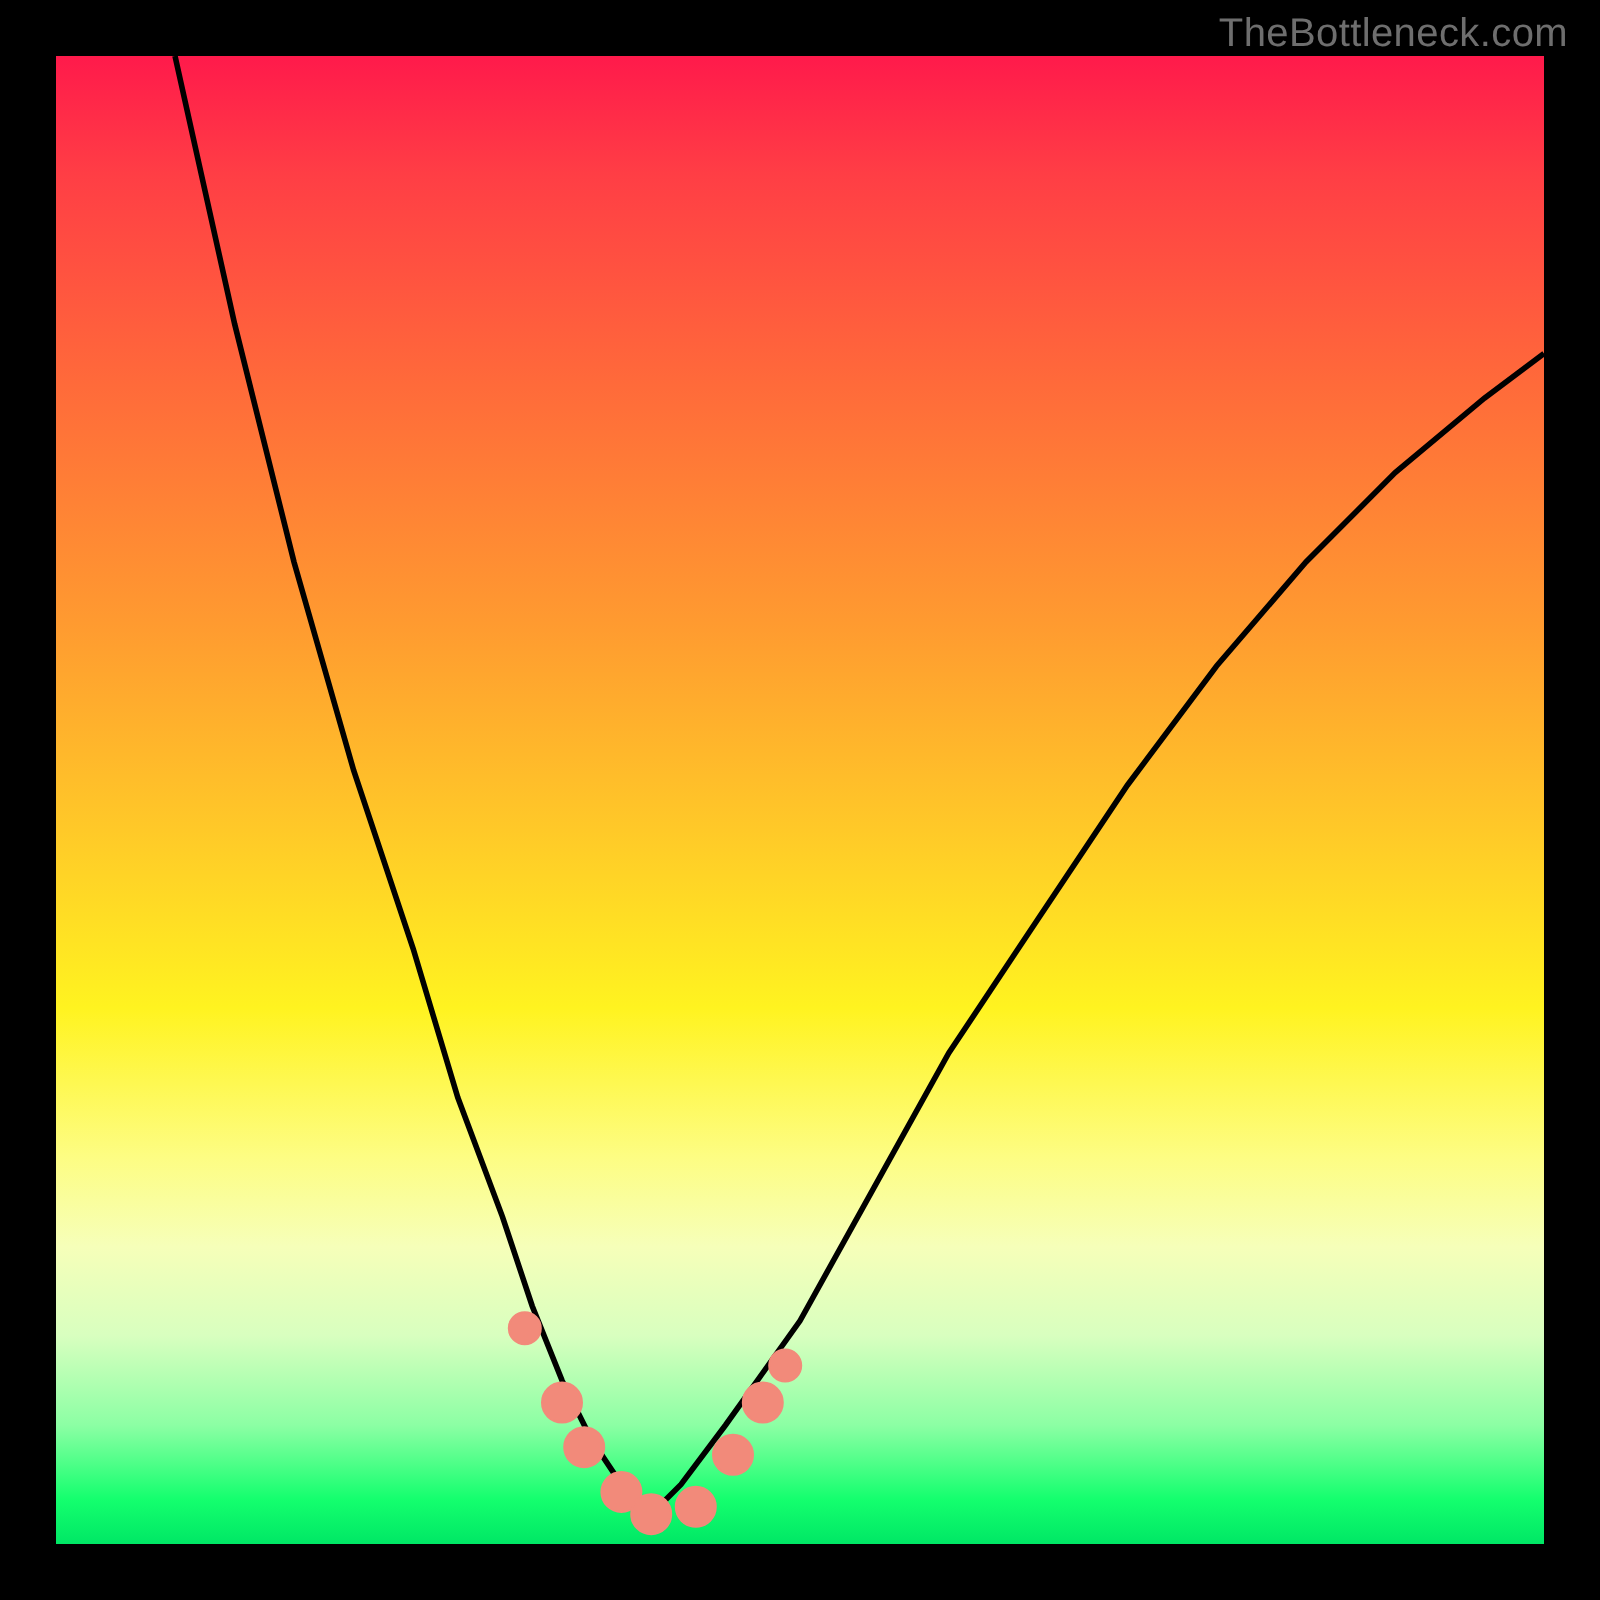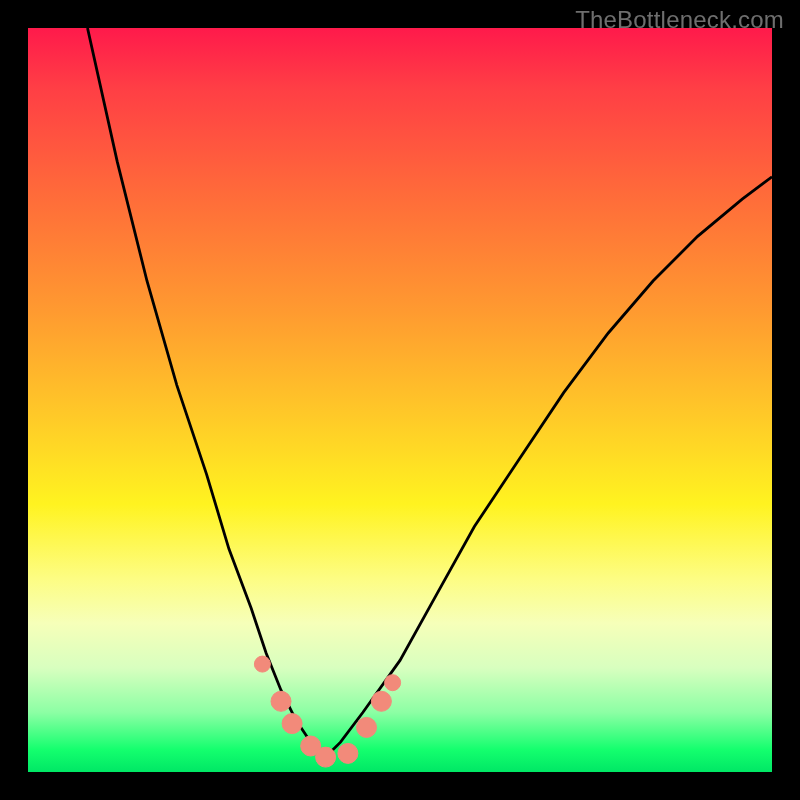--- a/index.html
+++ b/index.html
@@ -9,21 +9,21 @@
     height: 800px;
     background: #000;
     position: relative;
     font-family: Arial, sans-serif;
   }
   .watermark {
     position: absolute;
     top: 6px;
     right: 16px;
     color: #6e6e6e;
-    font-size: 24px;
+    font-size: 20px;
     letter-spacing: 0.2px;
     z-index: 10;
   }
   .plot-frame {
     position: absolute;
     left: 28px;
     top: 28px;
     width: 744px;
     height: 744px;
     overflow: hidden;

